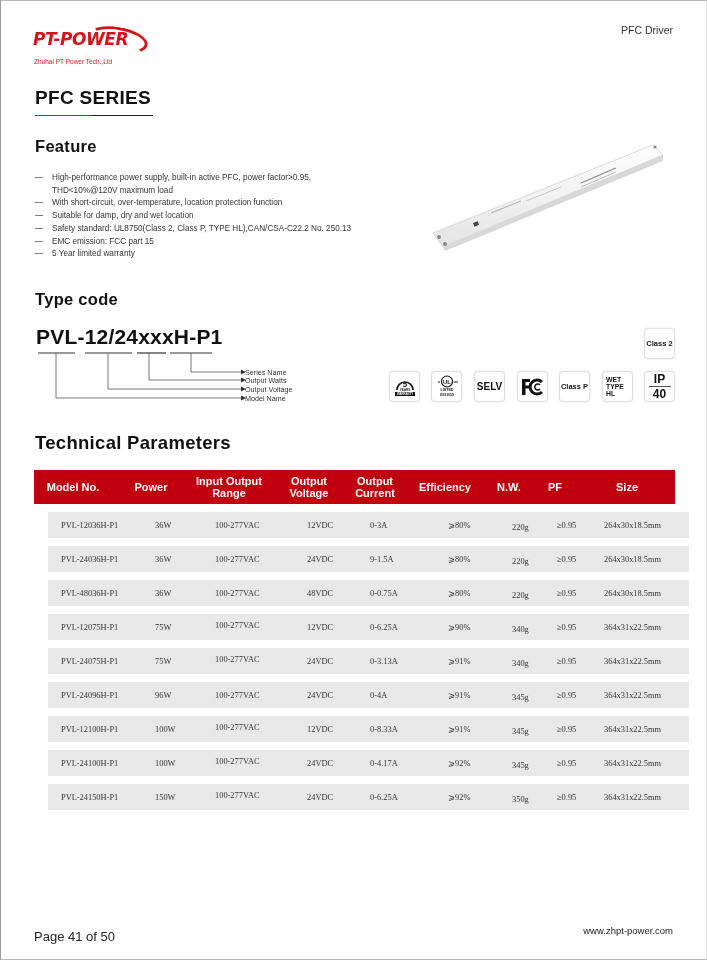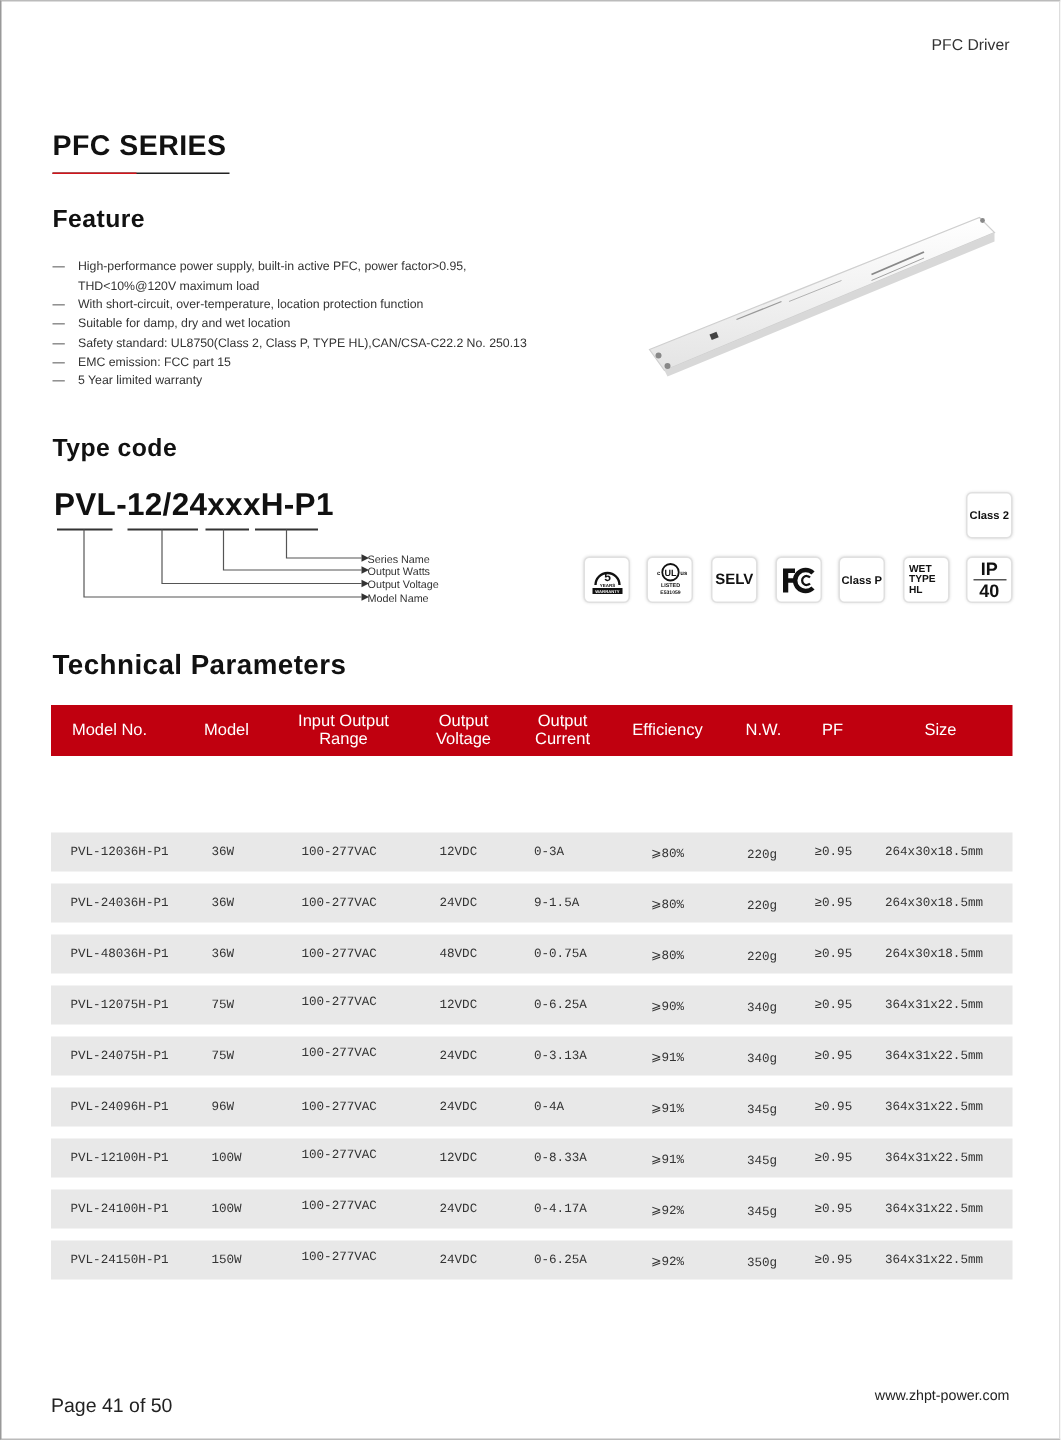--- a/index.html
+++ b/index.html
@@ -17,32 +17,37 @@
   .h2 { position: absolute; left: 34px; font-size: 16.5px; font-weight: bold; color: #111; letter-spacing: 0.3px; }
   .feature-list { position: absolute; left: 34px; top: 171px; list-style: none; font-size: 8.2px; color: #333; line-height: 12.7px; }
   .feature-list li { position: relative; padding-left: 17px; }
   .feature-list li .dash { position: absolute; left: 0; top: 0; }
   .product-img { position: absolute; left: 430px; top: 142px; width: 250px; height: 110px; }
   .typecode { position: absolute; left: 35px; top: 324px; font-size: 21px; font-weight: bold; color: #111; letter-spacing: 0.2px; }
   .tc-diagram { position: absolute; left: 35px; top: 348px; width: 300px; height: 60px; }
   .tc-label { position: absolute; font-size: 7.2px; color: #333; white-space: nowrap; }
   .badge { position: absolute; width: 31px; height: 31px; border: 1px solid #e0e0e0; border-radius: 4px; background: #fff; box-shadow: 0 0 2px rgba(0,0,0,0.12); display: flex; align-items: center; justify-content: center; flex-direction: column; font-weight: bold; color: #111; }
   .table { position: absolute; left: 33px; top: 469px; width: 641px; }
-  .thead { height: 34px; background: #c0000f; color: #fff; position: relative; font-weight: normal; font-size: 11px; }
+  .thead { height: 34px; background: #c0000f; color: #fff; position: relative; font-weight: bold; font-size: 11px; }
   .th { position: absolute; top: 0; height: 34px; display: flex; align-items: center; justify-content: center; text-align: center; line-height: 12px; }
-  .row { position: absolute; left: 0; width: 641px; height: 26px; background: #e8e8e8; font-family: Liberation Mono, monospace; font-size: 8.4px; color: #333; margin-top: 43px; }
+  .row { position: absolute; left: 14px; width: 641px; height: 26px; background: #e8e8e8; font-family: Liberation Serif, serif; font-size: 8.4px; color: #333; }
   .td { position: absolute; top: 0; height: 26px; display: flex; align-items: center; white-space: nowrap; }
   .footer-left { position: absolute; left: 33px; top: 928px; font-size: 13px; color: #222; }
   .footer-right { position: absolute; right: 33px; top: 924px; font-size: 9.5px; color: #222; }
 </style>
 </head>
 <body>
 
 <div class="page">
 
+  <div class="logo">
+    <div class="logo-arc"></div>
+    <div class="logo-text">PT-POWER</div>
+    <div class="logo-sub">Zhuhai PT Power Tech.,Ltd</div>
+  </div>
 
   <div class="header-right">PFC Driver</div>
 
   <div class="series-title">PFC SERIES</div>
   <div class="series-underline">
       <div class="red"></div>
     </div>
 
   <div class="h2" style="top:136px;">Feature</div>
   <ul class="feature-list">
@@ -158,21 +163,21 @@
 
   <div class="table">
     <div class="thead" id="thead">
         <div class="th" style="left: 0px; width: 78px;">
           <div>
             <div>Model No.</div>
           </div>
         </div>
         <div class="th" style="left: 82px; width: 70px;">
           <div>
-            <div>Model</div>
+            <div>Power</div>
           </div>
         </div>
         <div class="th" style="left: 150px; width: 90px;">
           <div>
             <div>Input Output</div>
             <div>Range</div>
           </div>
         </div>
         <div class="th" style="left: 245px; width: 60px;">
           <div>

